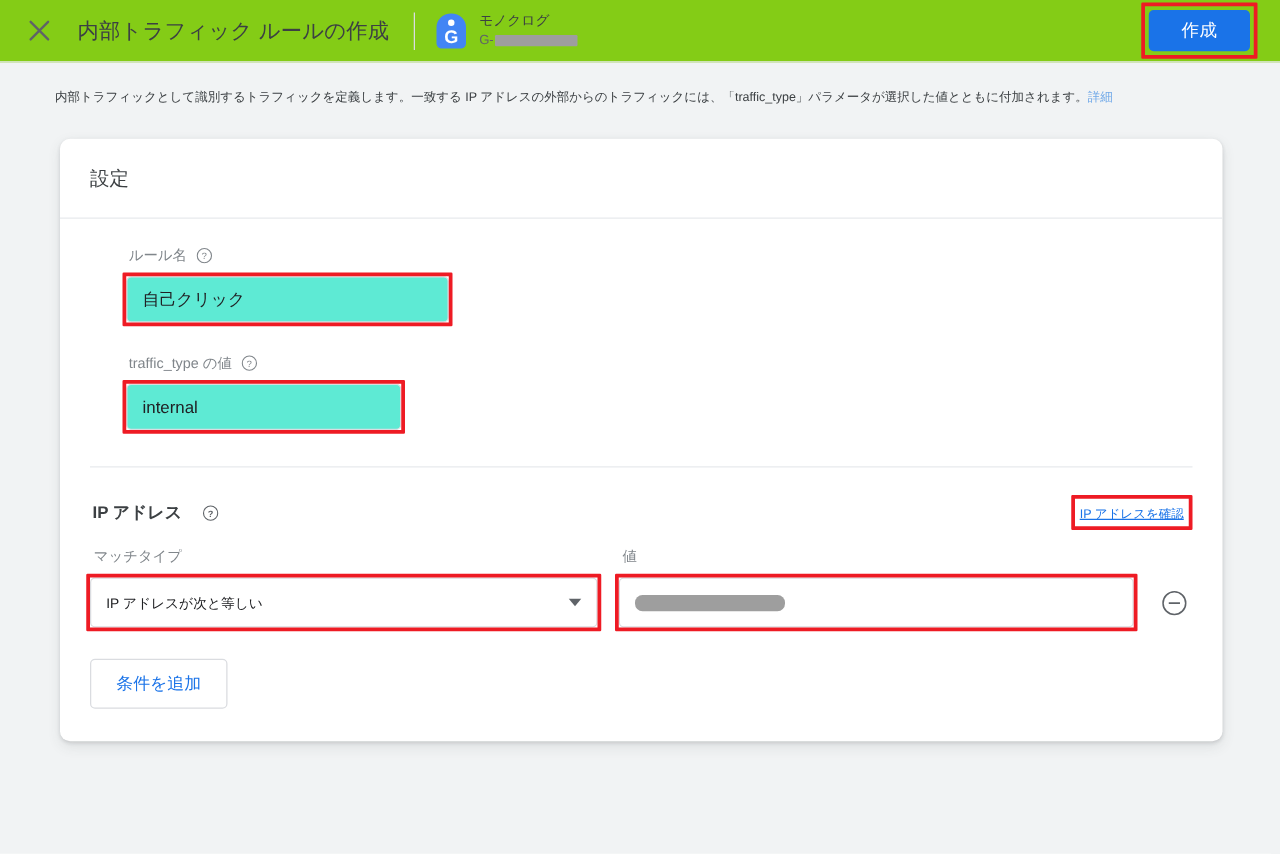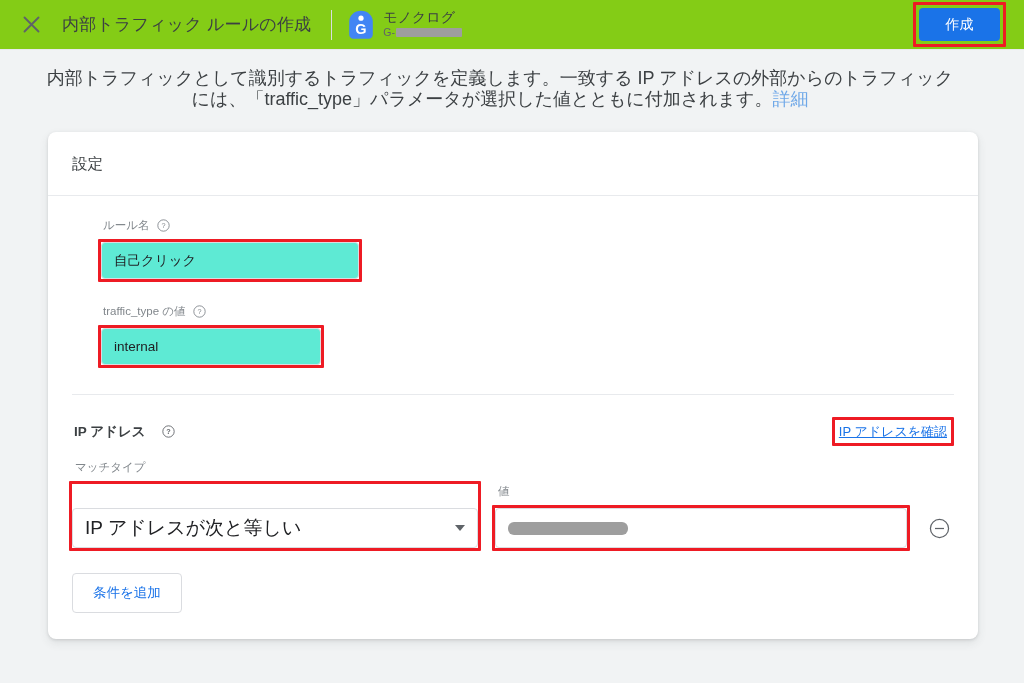--- a/index.html
+++ b/index.html
@@ -50,21 +50,21 @@
   }
   .property {
     display: flex;
     align-items: center;
     gap: 9px;
     cursor: pointer;
   }
   .tag-icon { flex: 0 0 auto; display: block; }
   .property-text { display: flex; flex-direction: column; justify-content: center; }
   .property-name {
-    font-size: 14px;
+    font-size: 11px;
     color: #3c4043;
     line-height: 15px;
     white-space: nowrap;
   }
   .property-id {
     display: flex;
     align-items: center;
     font-size: 10.5px;
     color: #5f6368;
     line-height: 13px;
@@ -102,25 +102,24 @@
   .redbox {
     position: absolute;
     border: 3px solid #ee1b24;
     pointer-events: none;
     border-radius: 1px;
   }
 
   
   .desc {
     padding: 18px 44px 0 44px;
-    font-size: 18px;
+    font-size: 10px;
     line-height: 21px;
     color: #3c4043;
     max-width: 1000px;
-    text-align: center;
   }
   .desc a {
     color: #6fa8e8;
     text-decoration: none;
   }
 
   
   .card {
     position: relative;
     margin: 22px 46px 0 48px;
@@ -188,21 +187,21 @@
     font-size: 13.5px;
     font-weight: bold;
     color: #3c4043;
     margin-left: 2px;
   }
   .link-wrap {
     position: relative;
     padding: 5px 7px;
   }
   .ip-link {
-    font-size: 13px;
+    font-size: 10px;
     color: #1a73e8;
     text-decoration: underline;
     cursor: pointer;
     white-space: nowrap;
   }
 
   .condition-row {
     display: flex;
     align-items: flex-end;
     gap: 14px;
@@ -223,24 +222,23 @@
   }
   .select-box {
     position: relative;
     border: 1px solid #dadce0;
     border-radius: 4px;
     background: #fff;
     height: 40px;
     display: flex;
     align-items: center;
     padding: 0 34px 0 12px;
-    font-size: 19px;
+    font-size: 11px;
     color: #202124;
     cursor: pointer;
-    margin-top: 24px;
   }
   .caret {
     position: absolute;
     right: 12px;
     top: 50%;
     transform: translateY(-50%);
     width: 0; height: 0;
     border-left: 5px solid transparent;
     border-right: 5px solid transparent;
     border-top: 6px solid #5f6368;

